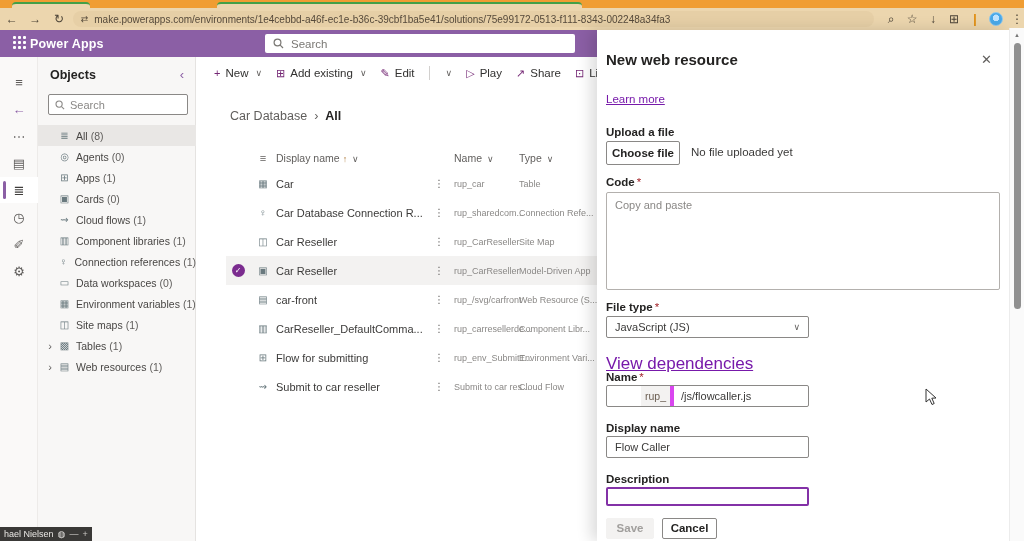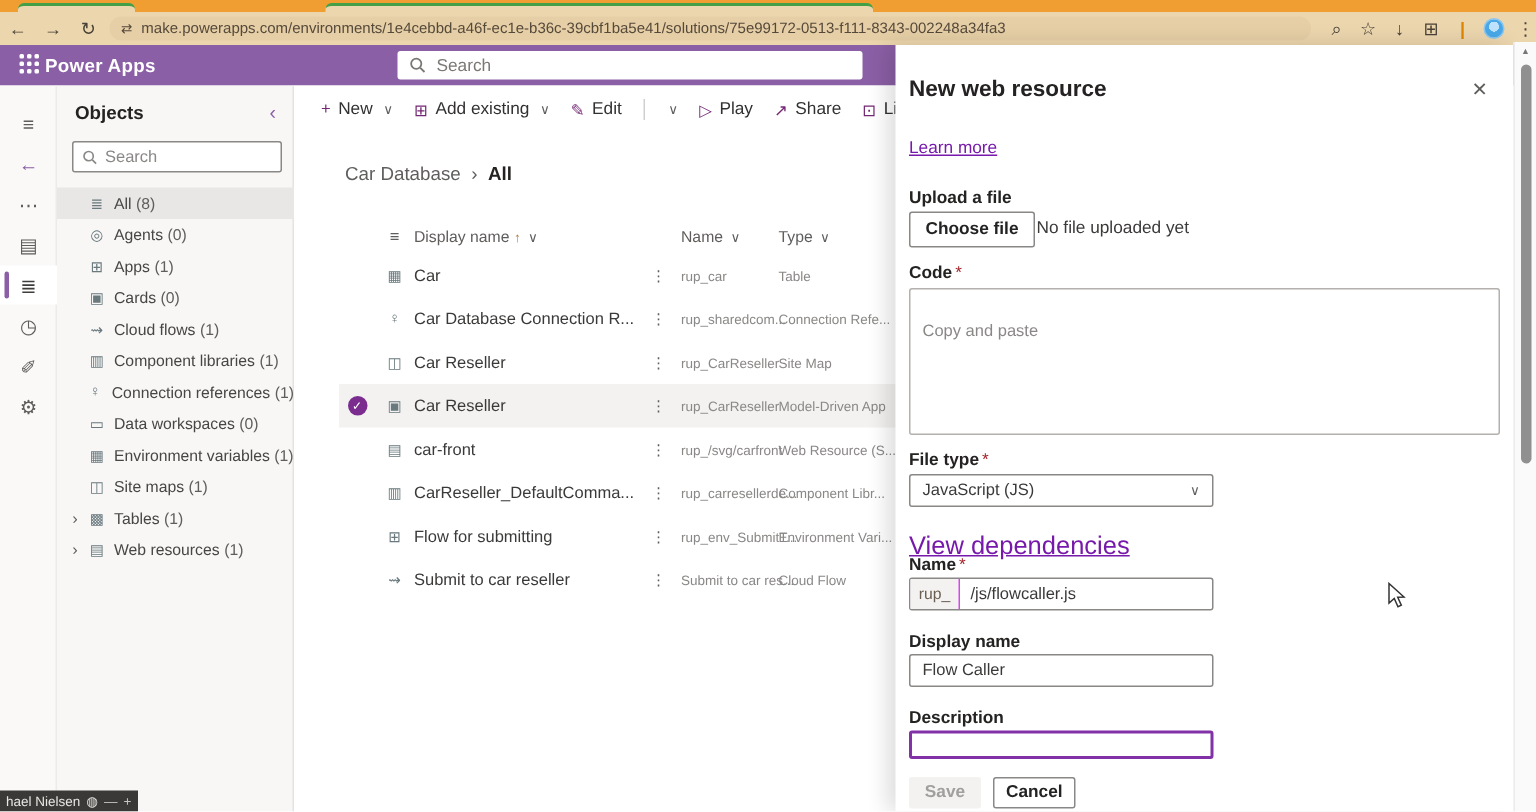--- a/index.html
+++ b/index.html
@@ -76,29 +76,29 @@
   .hdr-sort { color:#b07c3f; font-size:9px; margin-left:3px; }
 
   
   #side-panel { left:597px; top:30px; width:412px; height:511px; background:#fff; box-shadow:-6px 0 14px rgba(0,0,0,.14); z-index:5; }
   #panel-title { position:absolute; left:9px; top:21px; font-size:15px; font-weight:bold; color:#242322; }
   #panel-close { position:absolute; left:384px; top:22px; font-size:13px; color:#605e5c; cursor:default; }
   #panel-desc { position:absolute; left:9px; top:48px; width:392px; font-size:11.5px; color:#3b3a39; line-height:15px; }
   #learn-more { position:absolute; left:9px; top:63px; font-size:11.5px; color:#7719aa; text-decoration:underline; }
   .field-label { position:absolute; left:9px; font-size:11.5px; font-weight:bold; color:#242322; }
   .req { color:#a4262c; margin-left:2px; font-weight:normal; }
-  #choose-file-btn { position:absolute; left:9px; top:111px; width:84px; height:24px; background:#fff; border:1px solid #8a8886; border-radius:2px; font-size:11.5px; font-weight:bold; color:#242322; text-align:center; line-height:22px; cursor:default; }
+  #choose-file-btn { position:absolute; left:9px; top:111px; width:74px; height:24px; background:#fff; border:1px solid #8a8886; border-radius:2px; font-size:11.5px; font-weight:bold; color:#242322; text-align:center; line-height:22px; cursor:default; }
   #no-file-text { position:absolute; left:94px; top:116px; font-size:11.5px; color:#3b3a39; }
-  #code-textarea { position:absolute; left:9px; top:162px; width:394px; height:98px; border:1px solid #b3b0ad; border-radius:2px; font-size:11px; color:#8a8886; padding:22px 8px; }
+  #code-textarea { position:absolute; left:9px; top:162px; width:394px; height:98px; border:1px solid #b3b0ad; border-radius:2px; font-size:11px; color:#8a8886; padding:6px 8px; }
   #file-type-select { position:absolute; left:9px; top:286px; width:203px; height:22px; border:1px solid #8a8886; border-radius:2px; display:flex; align-items:center; justify-content:space-between; padding:0 8px; font-size:11px; color:#3b3a39; }
   #file-type-select .chev { color:#605e5c; font-size:9px; }
   #view-deps { position:absolute; left:9px; top:324px; font-size:17px; color:#7719aa; text-decoration:underline; }
   .text-input { position:absolute; left:9px; width:203px; height:22px; border:1px solid #8a8886; border-radius:2px; display:flex; align-items:center; font-size:11px; color:#3b3a39; background:#fff; }
   #name-input { top:355px; }
-  #name-prefix { width:33px; height:20px; background:#f3f2f1; border-right:1px solid #d946ef; color:#6a5d51; display:flex; align-items:center; justify-content:center; font-size:10.5px; }
+  #name-prefix { width:33px; height:20px; background:#f3f2f1; border-right:4px solid #d946ef; color:#6a5d51; display:flex; align-items:center; justify-content:center; font-size:10.5px;margin-left:34px; }
   #name-value { padding-left:7px; }
   #displayname-input { top:406px; padding-left:8px; }
   #description-input { top:457px; height:19px; border:2px solid #8331a7; }
   #save-btn { position:absolute; left:9px; top:488px; width:48px; height:21px; background:#f3f2f1; border:1px solid #f3f2f1; border-radius:2px; color:#a19f9d; font-size:11.5px; font-weight:bold; text-align:center; line-height:19px; }
   #cancel-btn { position:absolute; left:65px; top:488px; width:55px; height:21px; background:#fff; border:1px solid #8a8886; border-radius:2px; color:#242322; font-size:11.5px; font-weight:bold; text-align:center; line-height:19px; cursor:default; }
 
   
   #page-scrollbar { left:1009px; top:28px; width:15px; height:513px; background:#fafafa; border-left:1px solid #ececec; z-index:6; }
   #scroll-up { position:absolute; left:4px; top:4px; font-size:6px; color:#777; }
   #scroll-thumb { position:absolute; left:4px; top:15px; width:7px; height:266px; background:#909090; border-radius:4px; }

